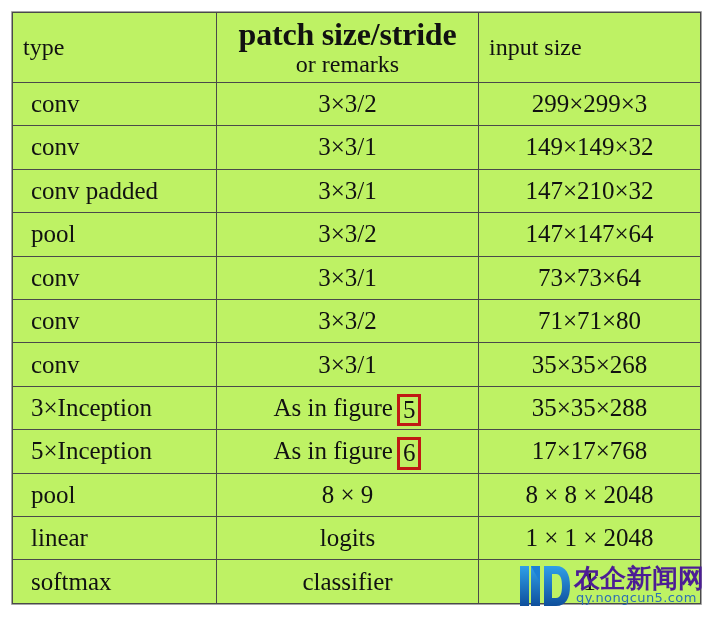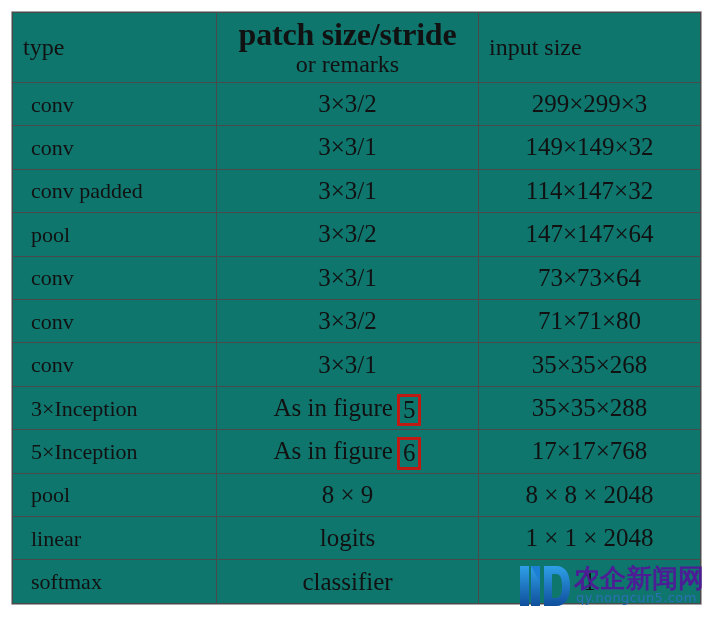--- a/index.html
+++ b/index.html
@@ -43,21 +43,21 @@
   }
 
   table.net-table th,
   table.net-table td {
     border: 1.1px solid #4a4a4a;
     padding: 0 10px;
     vertical-align: middle;
     font-weight: normal;
     font-size: 24px;
     line-height: 1.05;
-    background: #0f766e;
+    background: #bef264;
     white-space: nowrap;
   }
 
   
   thead tr { height: 70px; }
   thead th {
     border-bottom: 3.5px double #2f2f2f;
   }
   th.h-type {
     text-align: left;
@@ -83,21 +83,21 @@
   th.h-input {
     text-align: left;
     font-weight: bold;
     font-size: 25px;
   }
 
   tbody tr { height: 36px; }
   tbody td.cell-type {
     text-align: left;
     padding-left: 18px;
-    font-size: 22px;
+    font-size: 25px;
   }
   tbody td.cell-patch {
     text-align: center;
     font-size: 25px;
     position: relative;
   }
   tbody td.cell-input {
     text-align: center;
     font-size: 25px;
   }
@@ -183,21 +183,21 @@
           <td class="cell-input">299×299×3</td>
         </tr>
         <tr>
           <td class="cell-type">conv</td>
           <td class="cell-patch">3×3/1</td>
           <td class="cell-input">149×149×32</td>
         </tr>
         <tr>
           <td class="cell-type">conv padded</td>
           <td class="cell-patch">3×3/1</td>
-          <td class="cell-input">114×147×32</td>
+          <td class="cell-input">147×210×32</td>
         </tr>
         <tr>
           <td class="cell-type">pool</td>
           <td class="cell-patch">3×3/2</td>
           <td class="cell-input">147×147×64</td>
         </tr>
         <tr>
           <td class="cell-type">conv</td>
           <td class="cell-patch">3×3/1</td>
           <td class="cell-input">73×73×64</td>

